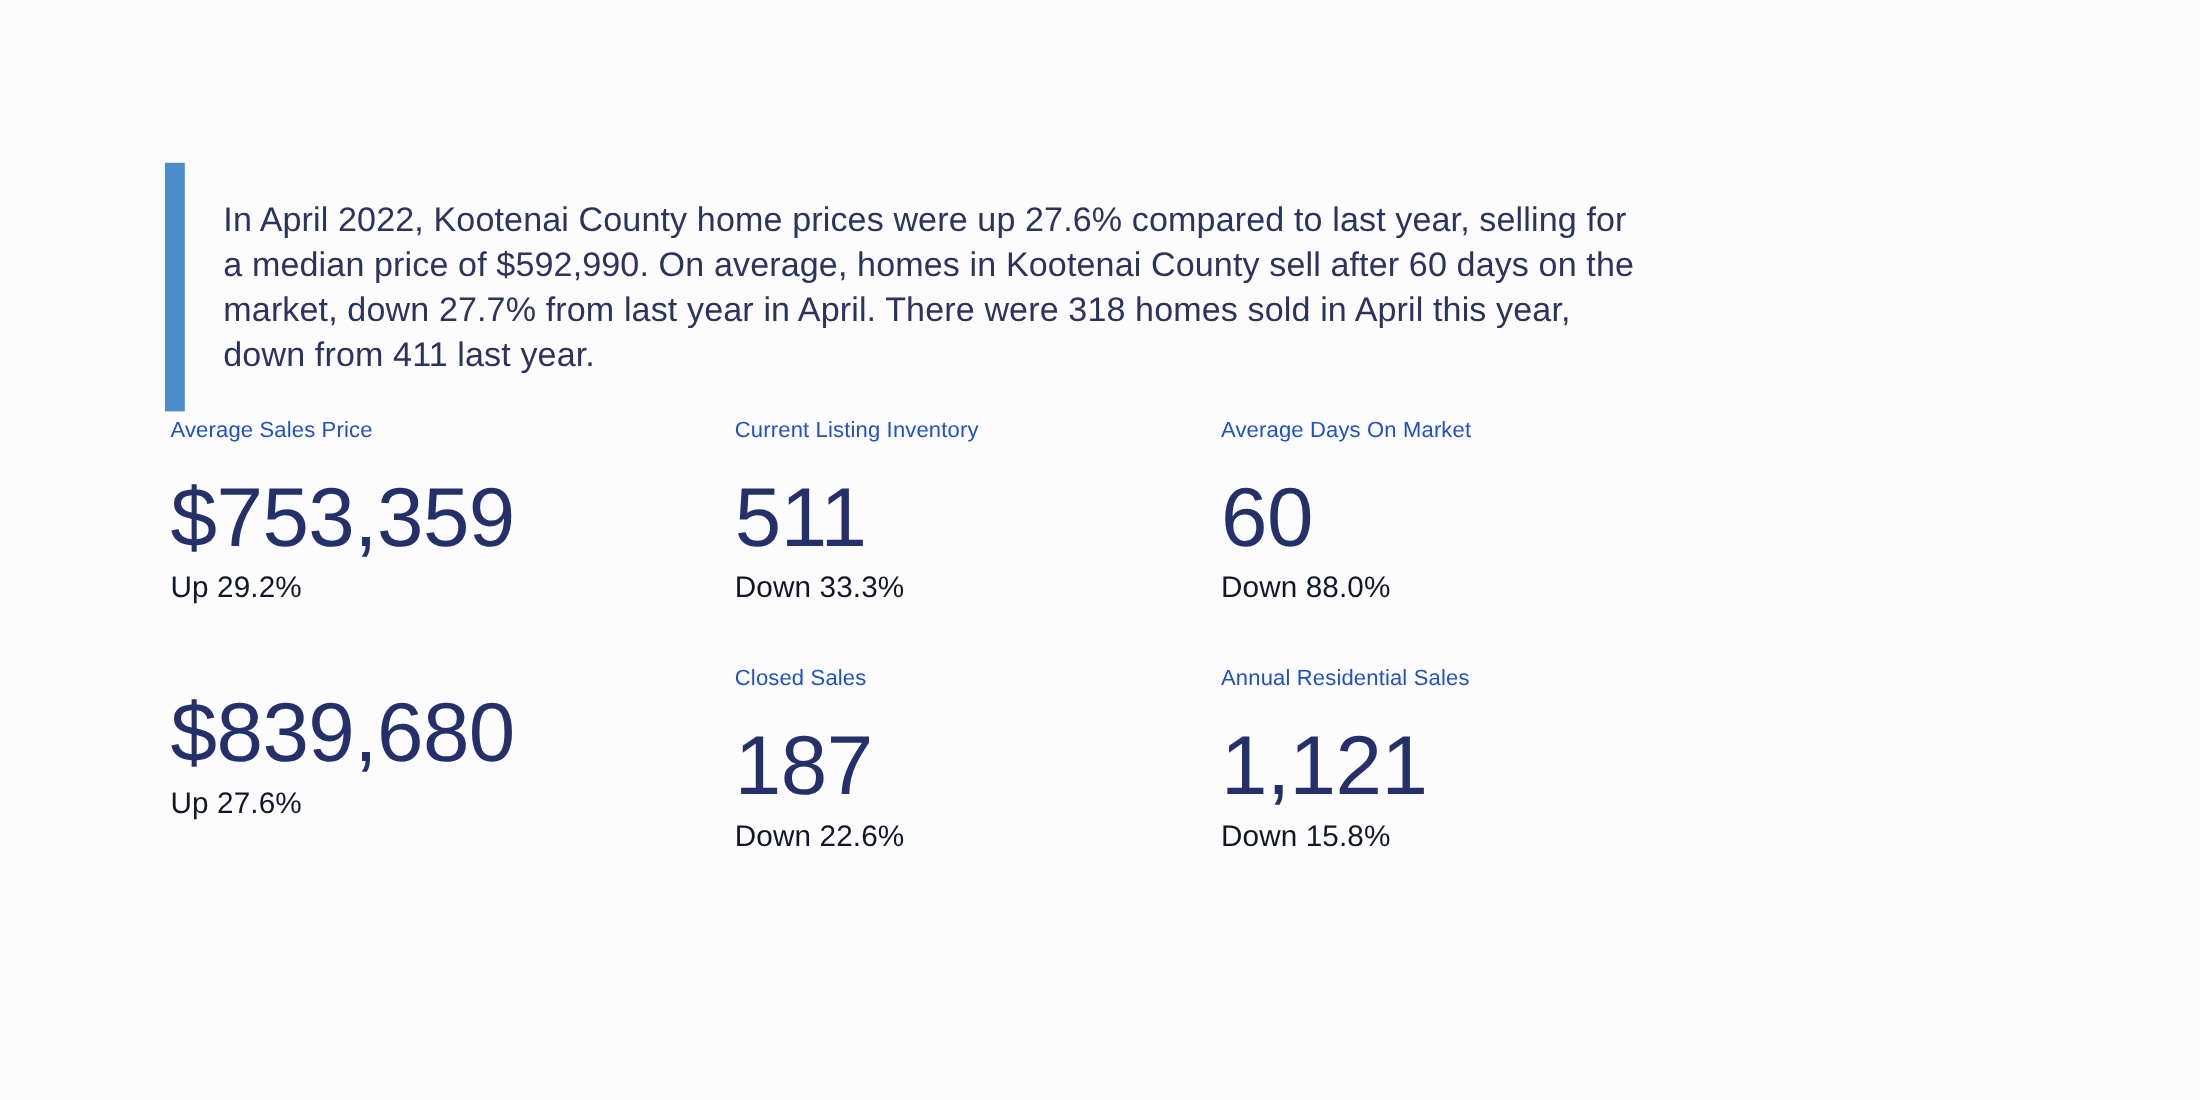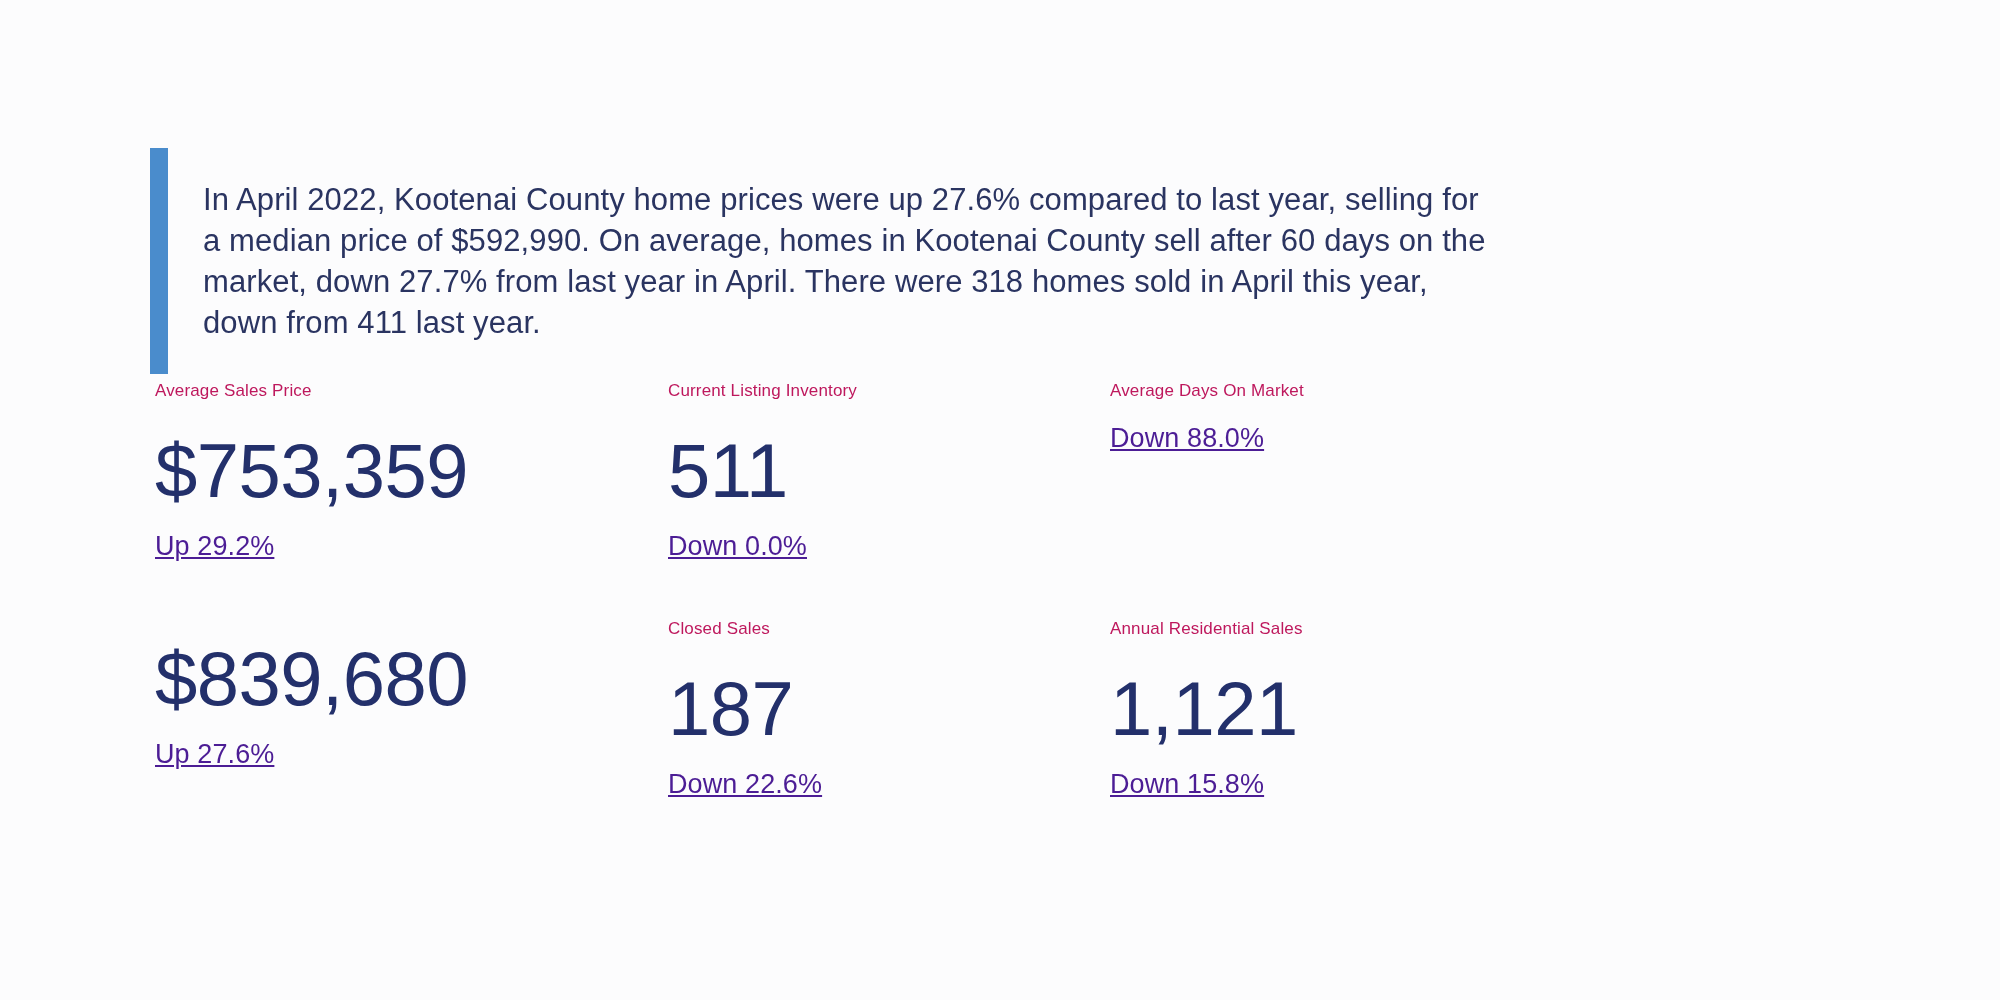--- a/index.html
+++ b/index.html
@@ -55,45 +55,44 @@
     display: grid;
     grid-template-columns: 513px 442px 445px;
     grid-auto-rows: auto;
     row-gap: 52px;
   }
 
   .stat {
     display: block;
   }
   .stat-label {
-    color: #be185d;
-    font-size: 17px;
+    color: #1d4ed8;
+    font-size: 20px;
     font-weight: 400;
     line-height: 30px;
     letter-spacing: 0.15px;
     white-space: nowrap;
   }
   .stat-value {
     color: #23306b;
     font-size: 76px;
     line-height: 86px;
     font-weight: 400;
     letter-spacing: -0.5px;
     margin-top: 22px;
     white-space: nowrap;
   }
   .stat-change {
-    color: #4c1d95;
+    color: #0f172a;
     font-size: 27px;
     line-height: 32px;
     font-weight: 400;
     letter-spacing: 0.1px;
-    margin-top: 16px;
+    margin-top: 4px;
     white-space: nowrap;
-    text-decoration: underline;
   }
 </style>
 </head>
 <body>
 
 <div class="page">
 
   <div class="callout">
     <div class="callout-bar"></div>
     <p class="callout-text">In April 2022, Kootenai County home prices were up 27.6% compared to last year, selling for a median price of $592,990. On average, homes in Kootenai County sell after 60 days on the market, down 27.7% from last year in April. There were 318 homes sold in April this year, down from 411 last year.</p>
@@ -103,25 +102,26 @@
 
     <div class="stat">
       <div class="stat-label">Average Sales Price</div>
       <div class="stat-value">$753,359</div>
       <div class="stat-change">Up 29.2%</div>
     </div>
 
     <div class="stat">
       <div class="stat-label">Current Listing Inventory</div>
       <div class="stat-value">511</div>
-      <div class="stat-change">Down 0.0%</div>
+      <div class="stat-change">Down 33.3%</div>
     </div>
 
     <div class="stat">
       <div class="stat-label">Average Days On Market</div>
+      <div class="stat-value">60</div>
       <div class="stat-change">Down 88.0%</div>
     </div>
 
     <div class="stat">
       <div class="stat-value">$839,680</div>
       <div class="stat-change">Up 27.6%</div>
     </div>
 
     <div class="stat">
       <div class="stat-label">Closed Sales</div>

